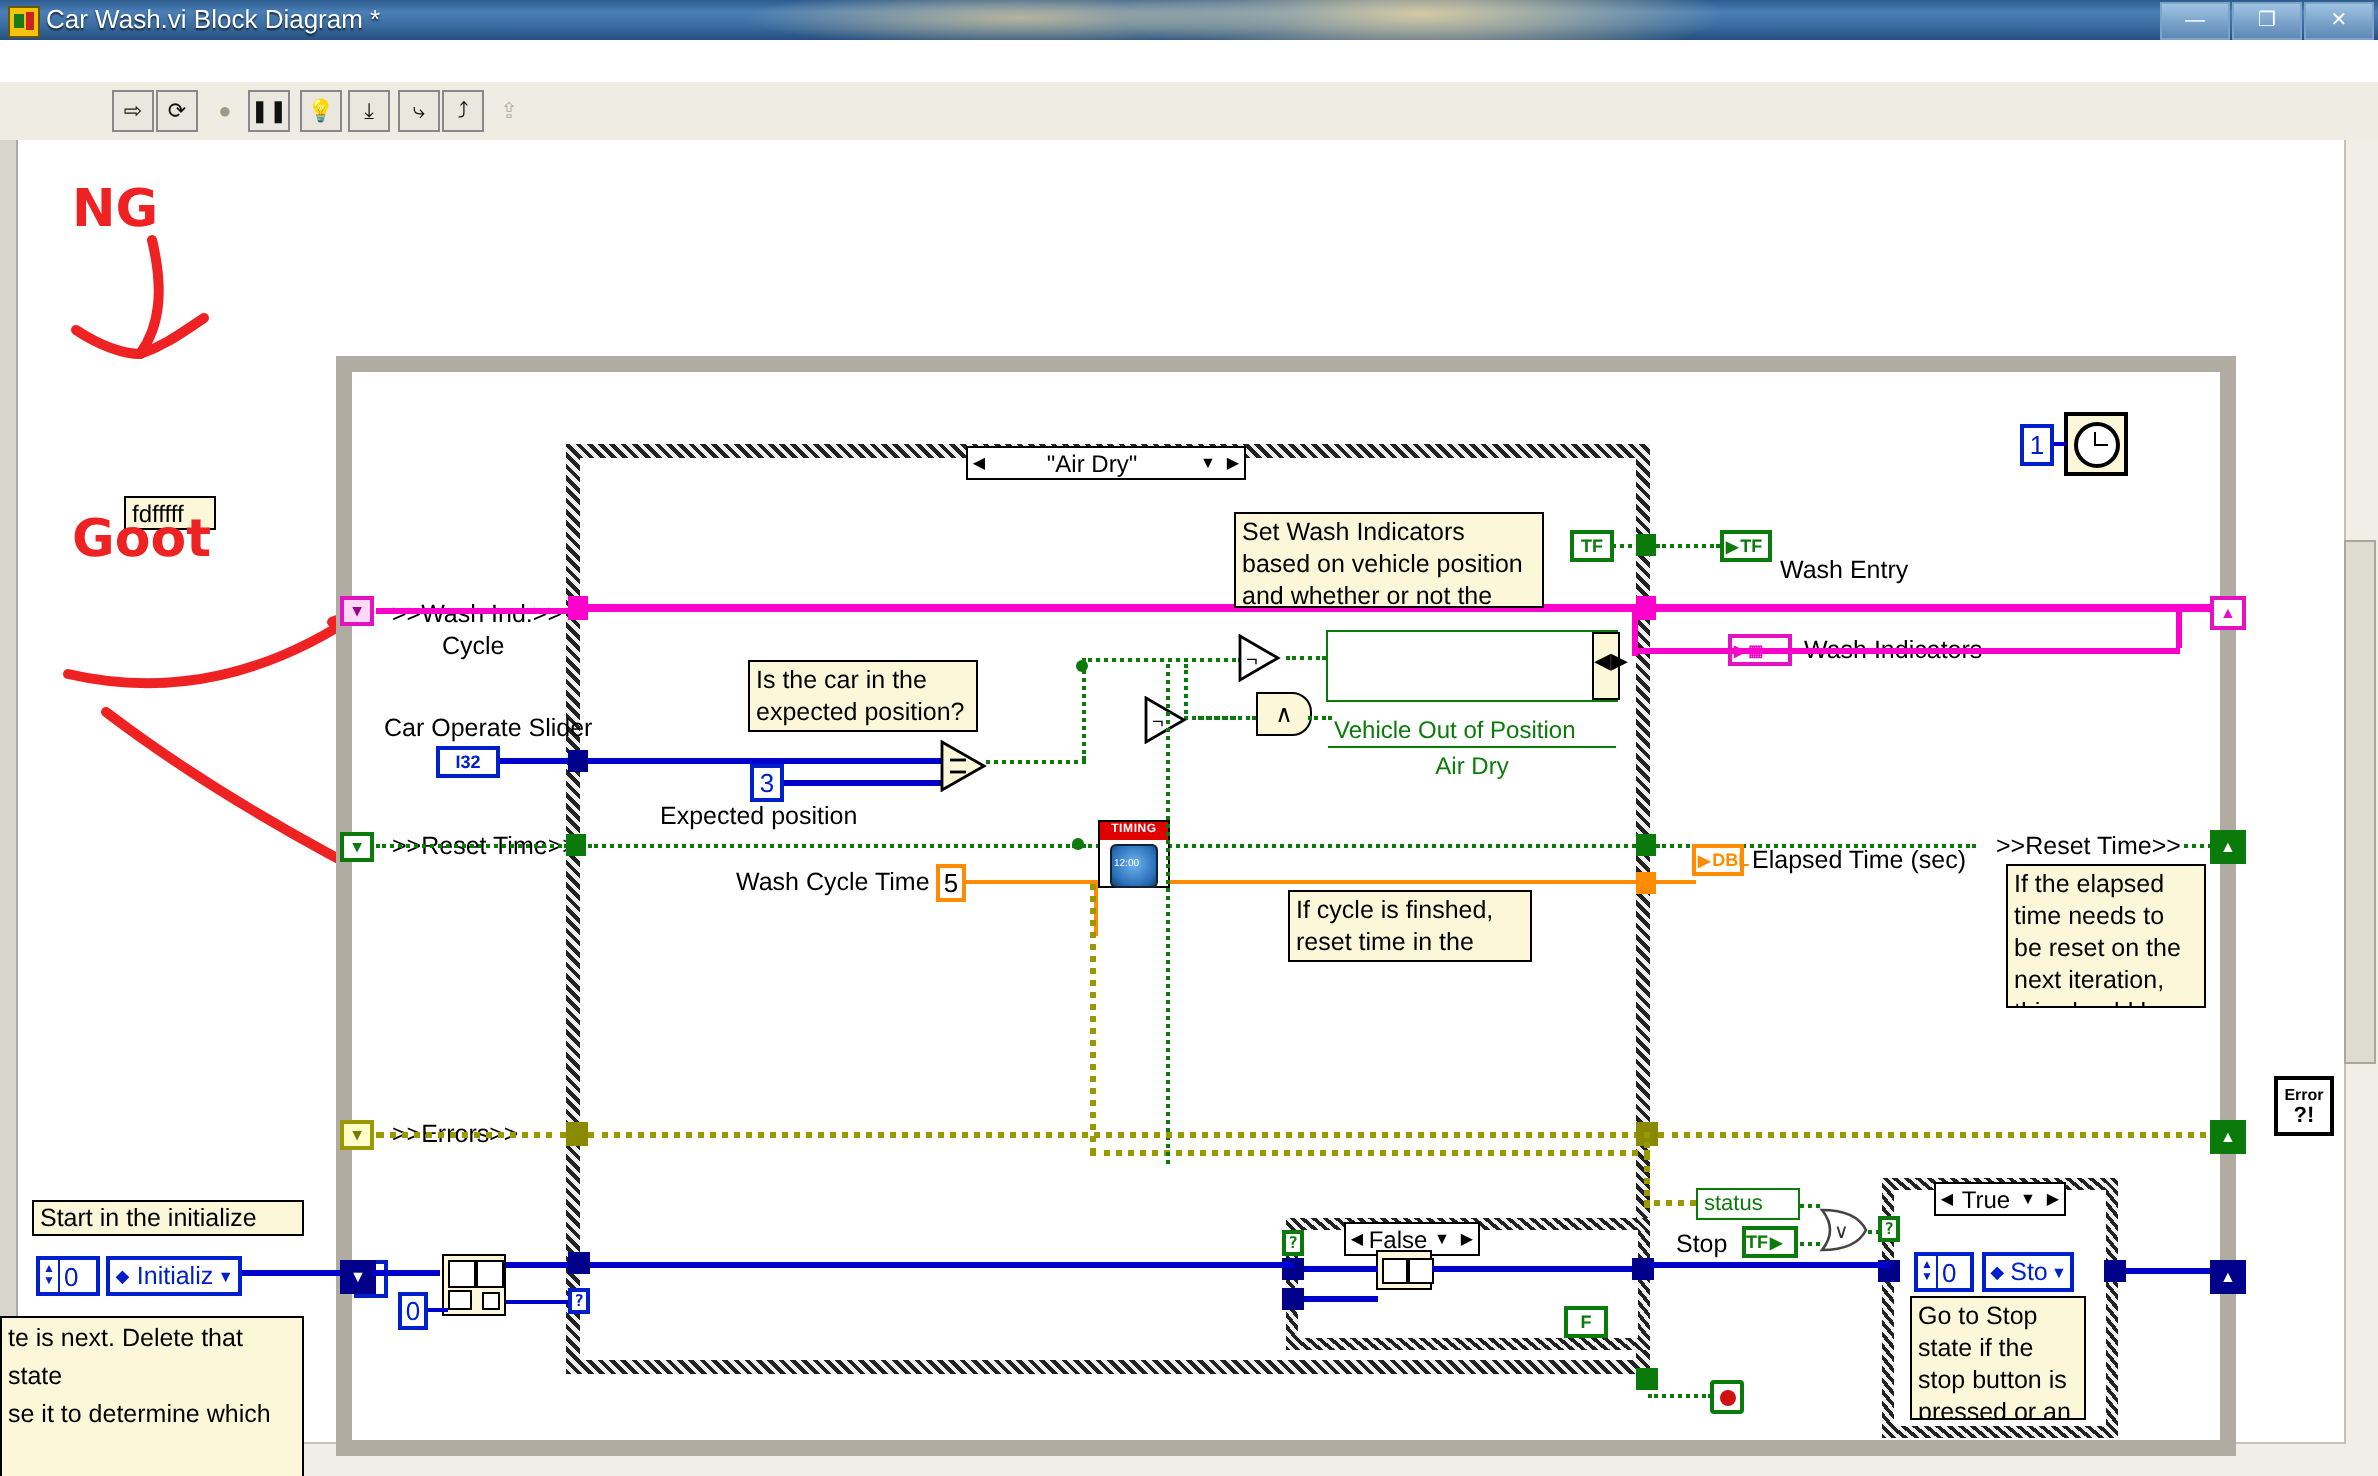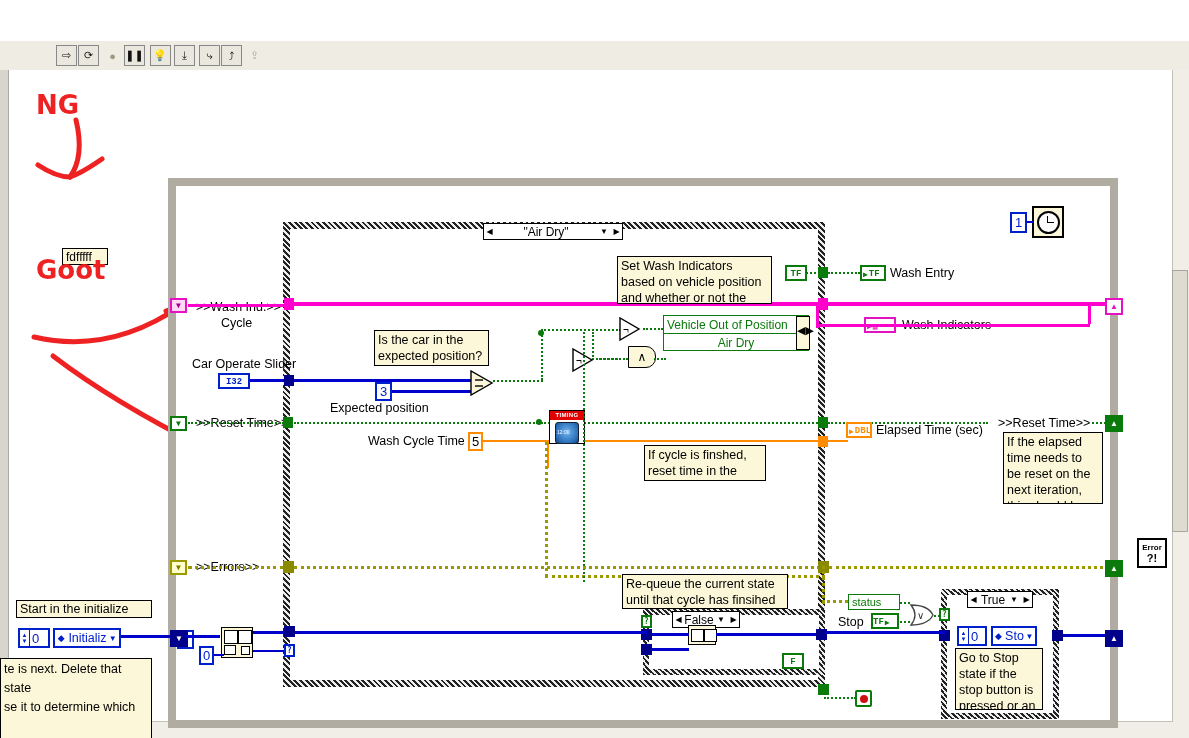--- a/index.html
+++ b/index.html
@@ -153,46 +153,57 @@
 
   .stopled{position:absolute;width:17px;height:17px;border:2px solid #0a7a0a;background:#fff;border-radius:2px;
     display:flex;align-items:center;justify-content:center;box-sizing:border-box;}
   .stopled i{width:8px;height:8px;border-radius:50%;background:#d01010;display:block;}
 
   .iterbox{position:absolute;width:17px;height:19px;border:2px solid #0020cc;background:#fff;
     display:flex;align-items:center;justify-content:center;color:#0020cc;font-size:12px;
     font-style:italic;box-sizing:border-box;}
 
   
-  .ind{position:absolute;box-sizing:border-box;display:flex;align-items:flex-end;
-    font-size:9px;font-weight:bold;font-family:Liberation Mono, monospace;}
+  .ind{position:absolute;box-sizing:border-box;display:flex;align-items:center;
+    font-size:9px;font-weight:bold;font-family:Liberation Sans, sans-serif;}
   .ind-grn{border:2px solid #0a7a0a;background:#fff;color:#0a7a0a;}
   .ind-mag{border:2px solid #e313c4;background:#fff;color:#e313c4;}
   .ind-org{border:2px solid #ff8c00;background:#fff;color:#ff8c00;}
   .ind-blu{border:2px solid #0020cc;background:#fff;color:#0020cc;}
   .ind .play{font-size:8px;padding:0 1px;}
 
   
   .statusbox{position:absolute;border:1.5px solid #0a7a0a;background:#fff;height:16px;
     display:flex;align-items:center;padding:0 3px;font-size:11px;color:#0a7a0a;box-sizing:border-box;}
 
   
   .ink{position:absolute;color:#ee2222;font-weight:bold;}
   .inkNG{font-size:26px;font-family:"DejaVu Sans",sans-serif;}
 
   .vop{position:absolute;border:1.5px solid #0a7a0a;background:#fff;box-sizing:border-box;}
   .vop .r1{height:17px;border-bottom:1.5px solid #0a7a0a;font-size:12px;color:#0a7a0a;
-    display:flex;align-items:center;padding-left:3px;}
+    display:flex;align-items:center;padding-left:3px;margin-top:40px;}
   .vop .r2{height:17px;font-size:12px;color:#0a7a0a;display:flex;align-items:center;justify-content:center;}
 </style>
 </head>
 <body>
 
 <div id="app">
 
+  <div class="titlebar">
+    <div class="tb-blob"></div>
+    <div class="tb-blob2"></div>
+    <div class="tb-icon"></div>
+    <div class="tb-title">Car Wash.vi Block Diagram *</div>
+    <div class="tb-btns">
+      <div class="tb-btn">—</div>
+      <div class="tb-btn">❐</div>
+      <div class="tb-btn">✕</div>
+    </div>
+  </div>
 
 
   <div class="toolbar">
     <div class="tbtn" style="left:56px">⇨</div>
     <div class="tbtn" style="left:78px">⟳</div>
     <div class="tbtn tflat" style="left:102px;color:#a09a84">●</div>
     <div class="tbtn" style="left:124px">❚❚</div>
     <div class="tbtn" style="left:150px">💡</div>
     <div class="tbtn" style="left:174px">⤓</div>
     <div class="tbtn" style="left:199px">⤷</div>
@@ -325,21 +336,21 @@
     <div class="ind ind-grn" style="left:785px;top:195px;width:22px;height:16px;justify-content:center">
       <span>TF</span>
     </div>
     <div class="tun tun-grn" style="left:818px;top:197px;width:10px;height:11px"></div>
     <div class="w w-grn" style="left:806px;top:202px;width:14px"></div>
     <div class="w w-grn" style="left:828px;top:202px;width:32px"></div>
     <div class="ind ind-grn" style="left:860px;top:195px;width:26px;height:16px">
       <span class="play">▶</span>
       <span>TF</span>
     </div>
-    <div class="lbl" style="left:890px;top:196px">Wash Entry</div>
+    <div class="lbl" style="left:890px;top:208px">Wash Entry</div>
 
     <div class="w w-mag" style="left:816px;top:236px;width:3px;height:22px"></div>
     <div class="w w-mag" style="left:816px;top:254px;width:48px;height:3px"></div>
     <div class="ind ind-mag" style="left:864px;top:247px;width:32px;height:16px">
       <span class="play">▶</span>
       <span style="font-size:8px">▦</span>
     </div>
     <div class="lbl" style="left:902px;top:248px">Wash Indicators</div>
     <div class="w w-mag" style="left:1088px;top:232px;width:3px;height:22px"></div>
     <div class="w w-mag" style="left:864px;top:254px;width:226px;height:3px"></div>
@@ -389,21 +400,20 @@
     <div class="sr sr-grn" style="left:1105px;top:490px;border-color:#0a7a0a;background:#0a7a0a;color:#fff">▲</div>
     <div class="errvi" style="left:1137px;top:468px">
       <div>Error</div>
       <div style="font-size:11px">?!</div>
     </div>
 
     <div class="comment" style="left:617px;top:186px;width:155px;height:48px">Set Wash Indicators based on vehicle position and whether or not the cycle has</div>
     <div class="comment" style="left:374px;top:260px;width:115px;height:36px">Is the car in the expected position?</div>
     <div class="comment" style="left:1003px;top:362px;width:100px;height:72px">If the elapsed time needs to be reset on the next iteration, this should be true.</div>
     <div class="comment" style="left:644px;top:375px;width:122px;height:36px">If cycle is finshed, reset time in the next</div>
-    <div class="comment" style="left:622px;top:504px;width:166px;height:35px">Re-queue the current state until that cycle has finsihed</div>
 
     <div class="caseOuter hatch" style="left:643px;top:539px;width:182px;height:66px;border-width:6px"></div>
     <div class="caseSel" style="left:672px;top:541px;width:68px">
       <div class="lbtn">◀</div>
       <div class="txt">False</div>
       <div class="dn">▼</div>
       <div class="rbtn">▶</div>
     </div>
     <div class="queuevi" style="left:688px;top:555px;width:28px;height:20px">
       <div class="qgrid" style="left:2px;top:3px;width:11px;height:11px"></div>

